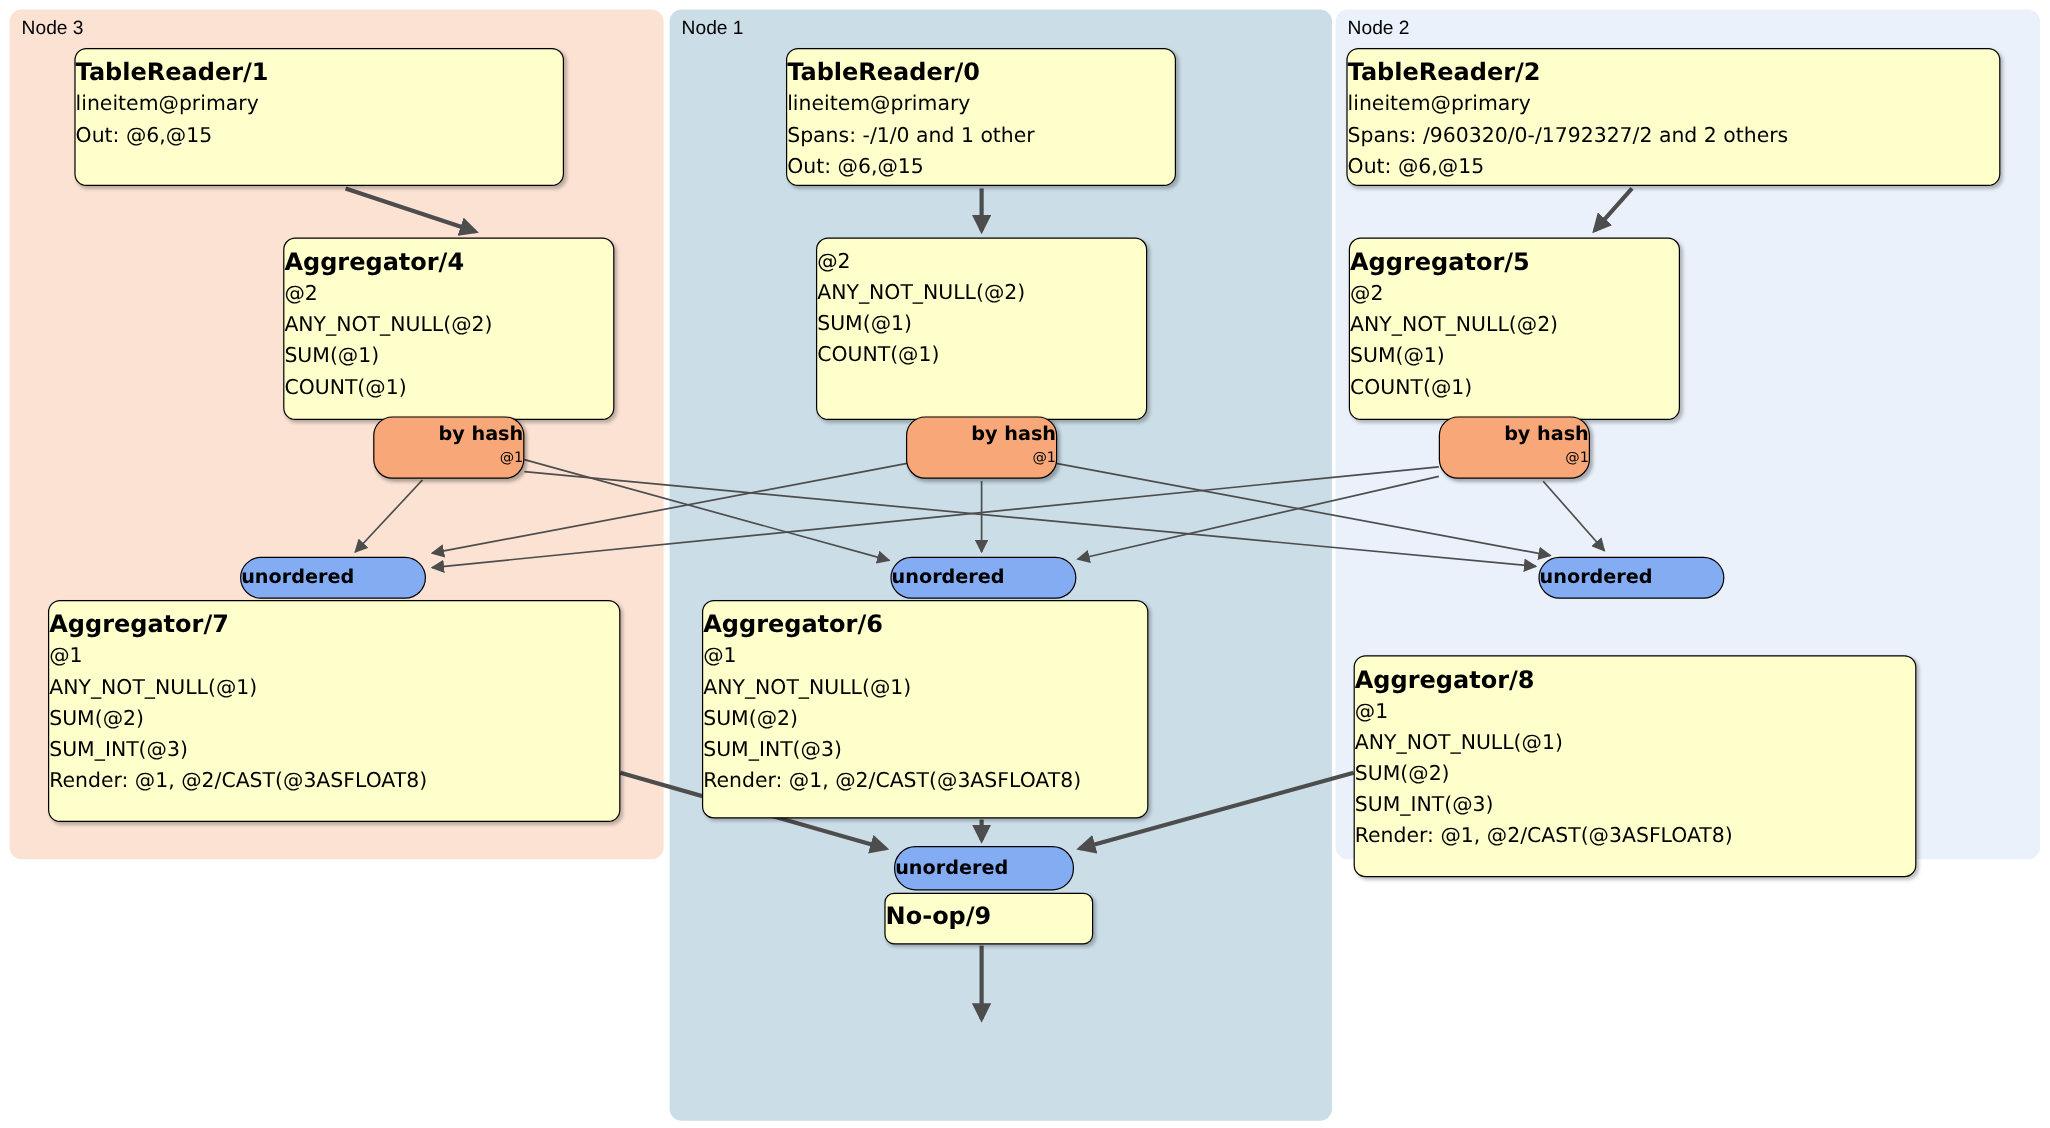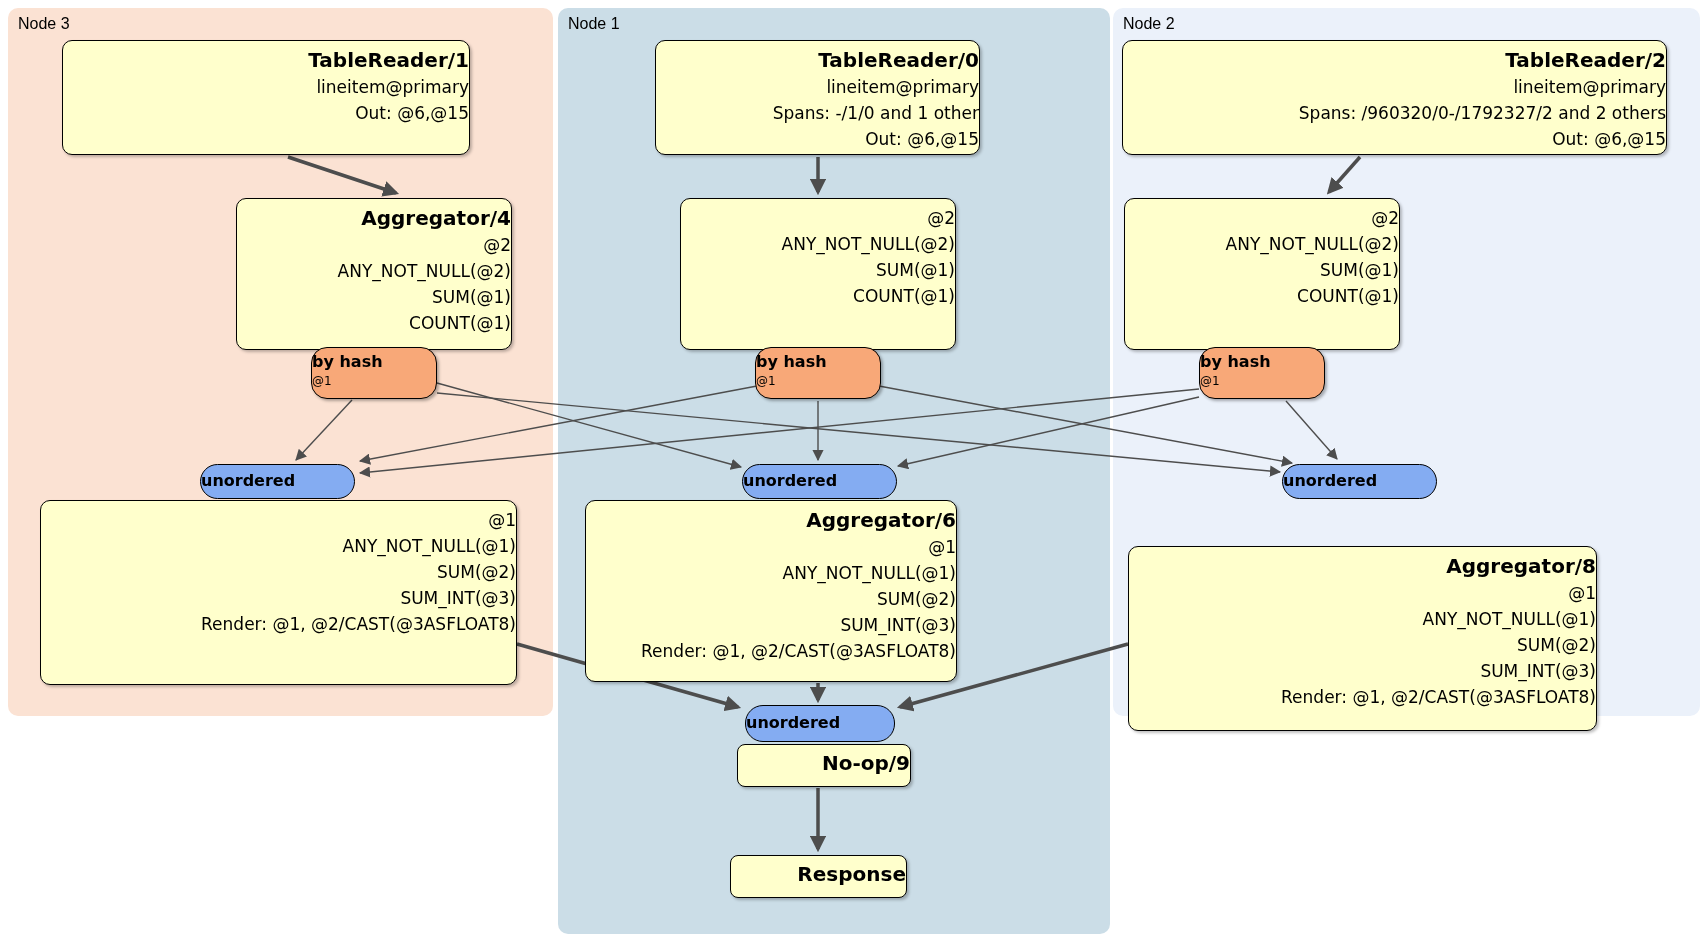--- a/index.html
+++ b/index.html
@@ -18,41 +18,41 @@
   }
   
   #edges{position:absolute;left:0;top:0;z-index:2;pointer-events:none;}
   .edge-thin{stroke:var(--edge-color,#4D4D4D);stroke-width:1.4;}
   .edge-thick{stroke:var(--edge-color,#4D4D4D);stroke-width:3.5;}
   
   .box{
     position:absolute;z-index:3;background:var(--box-fill,#FFFFCC);
     border:1.5px solid #000;border-radius:10px;
     box-shadow:2px 2px 3px rgba(0,0,0,0.25);
-    text-align:right;padding-top:6px;box-sizing:border-box;
+    text-align:left;padding-top:6px;box-sizing:border-box;
   }
   .box-title{font-size:20px;font-weight:bold;line-height:27px;}
   .box-line{font-size:17px;line-height:26px;white-space:nowrap;}
   #tr1{left:62px;top:40px;width:408px;height:115px;}
   #tr0{left:655px;top:40px;width:325px;height:115px;}
   #tr2{left:1122px;top:40px;width:545px;height:115px;}
   #agg4{left:236px;top:198px;width:276px;height:152px;}
   #agg3{left:680px;top:198px;width:276px;height:152px;}
   #agg5{left:1124px;top:198px;width:276px;height:152px;}
   #agg7{left:40px;top:500px;width:477px;height:185px;}
   #agg6{left:585px;top:500px;width:372px;height:182px;}
   #agg8{left:1128px;top:500px;width:469px;height:185px;margin-top:46px;}
   #noop{left:737px;top:744px;width:174px;height:43px;border-radius:8px;padding-top:5px;}
   #response{left:730px;top:855px;width:177px;height:43px;border-radius:8px;padding-top:5px;}
   
   .router{
     position:absolute;z-index:4;background:var(--router-fill,#F8A878);
     border:1.5px solid #000;border-radius:16px;
     box-shadow:2px 2px 3px rgba(0,0,0,0.3);
-    text-align:left;box-sizing:border-box;width:126px;height:52px;padding-top:3px;
+    text-align:right;box-sizing:border-box;width:126px;height:52px;padding-top:3px;
   }
   .router-label{font-size:16px;font-weight:bold;line-height:22px;}
   .router-key{font-size:12px;line-height:16px;}
   #bh4{left:311px;top:347px;}
   #bh3{left:755px;top:347px;}
   #bh5{left:1199px;top:347px;}
   
   .sync{
     position:absolute;z-index:4;background:var(--sync-fill,#84ACF2);
     border:1.5px solid #000;border-radius:18px;
@@ -133,20 +133,21 @@
     <div class="box-line">SUM(@1)</div>
     <div class="box-line">COUNT(@1)</div>
   </div>
   <div class="box" id="agg3">
     <div class="box-line">@2</div>
     <div class="box-line">ANY_NOT_NULL(@2)</div>
     <div class="box-line">SUM(@1)</div>
     <div class="box-line">COUNT(@1)</div>
   </div>
   <div class="box" id="agg5">
+    <div class="box-title">Aggregator/5</div>
     <div class="box-line">@2</div>
     <div class="box-line">ANY_NOT_NULL(@2)</div>
     <div class="box-line">SUM(@1)</div>
     <div class="box-line">COUNT(@1)</div>
   </div>
 
   <div class="router" id="bh4">
     <div class="router-label">by hash</div>
     <div class="router-key">@1</div>
   </div>
@@ -158,20 +159,21 @@
     <div class="router-label">by hash</div>
     <div class="router-key">@1</div>
   </div>
 
   <div class="sync" id="uo7">unordered</div>
   <div class="sync" id="uo6">unordered</div>
   <div class="sync" id="uo8">unordered</div>
   <div class="sync" id="uo9">unordered</div>
 
   <div class="box" id="agg7">
+    <div class="box-title">Aggregator/7</div>
     <div class="box-line">@1</div>
     <div class="box-line">ANY_NOT_NULL(@1)</div>
     <div class="box-line">SUM(@2)</div>
     <div class="box-line">SUM_INT(@3)</div>
     <div class="box-line">Render: @1, @2/CAST(@3ASFLOAT8)</div>
   </div>
   <div class="box" id="agg6">
     <div class="box-title">Aggregator/6</div>
     <div class="box-line">@1</div>
     <div class="box-line">ANY_NOT_NULL(@1)</div>
@@ -184,17 +186,14 @@
     <div class="box-line">@1</div>
     <div class="box-line">ANY_NOT_NULL(@1)</div>
     <div class="box-line">SUM(@2)</div>
     <div class="box-line">SUM_INT(@3)</div>
     <div class="box-line">Render: @1, @2/CAST(@3ASFLOAT8)</div>
   </div>
 
   <div class="box" id="noop">
     <div class="box-title">No-op/9</div>
   </div>
-  <div class="box" id="response">
-    <div class="box-title">Response</div>
-  </div>
 
 </div>
 
 </body></html>

